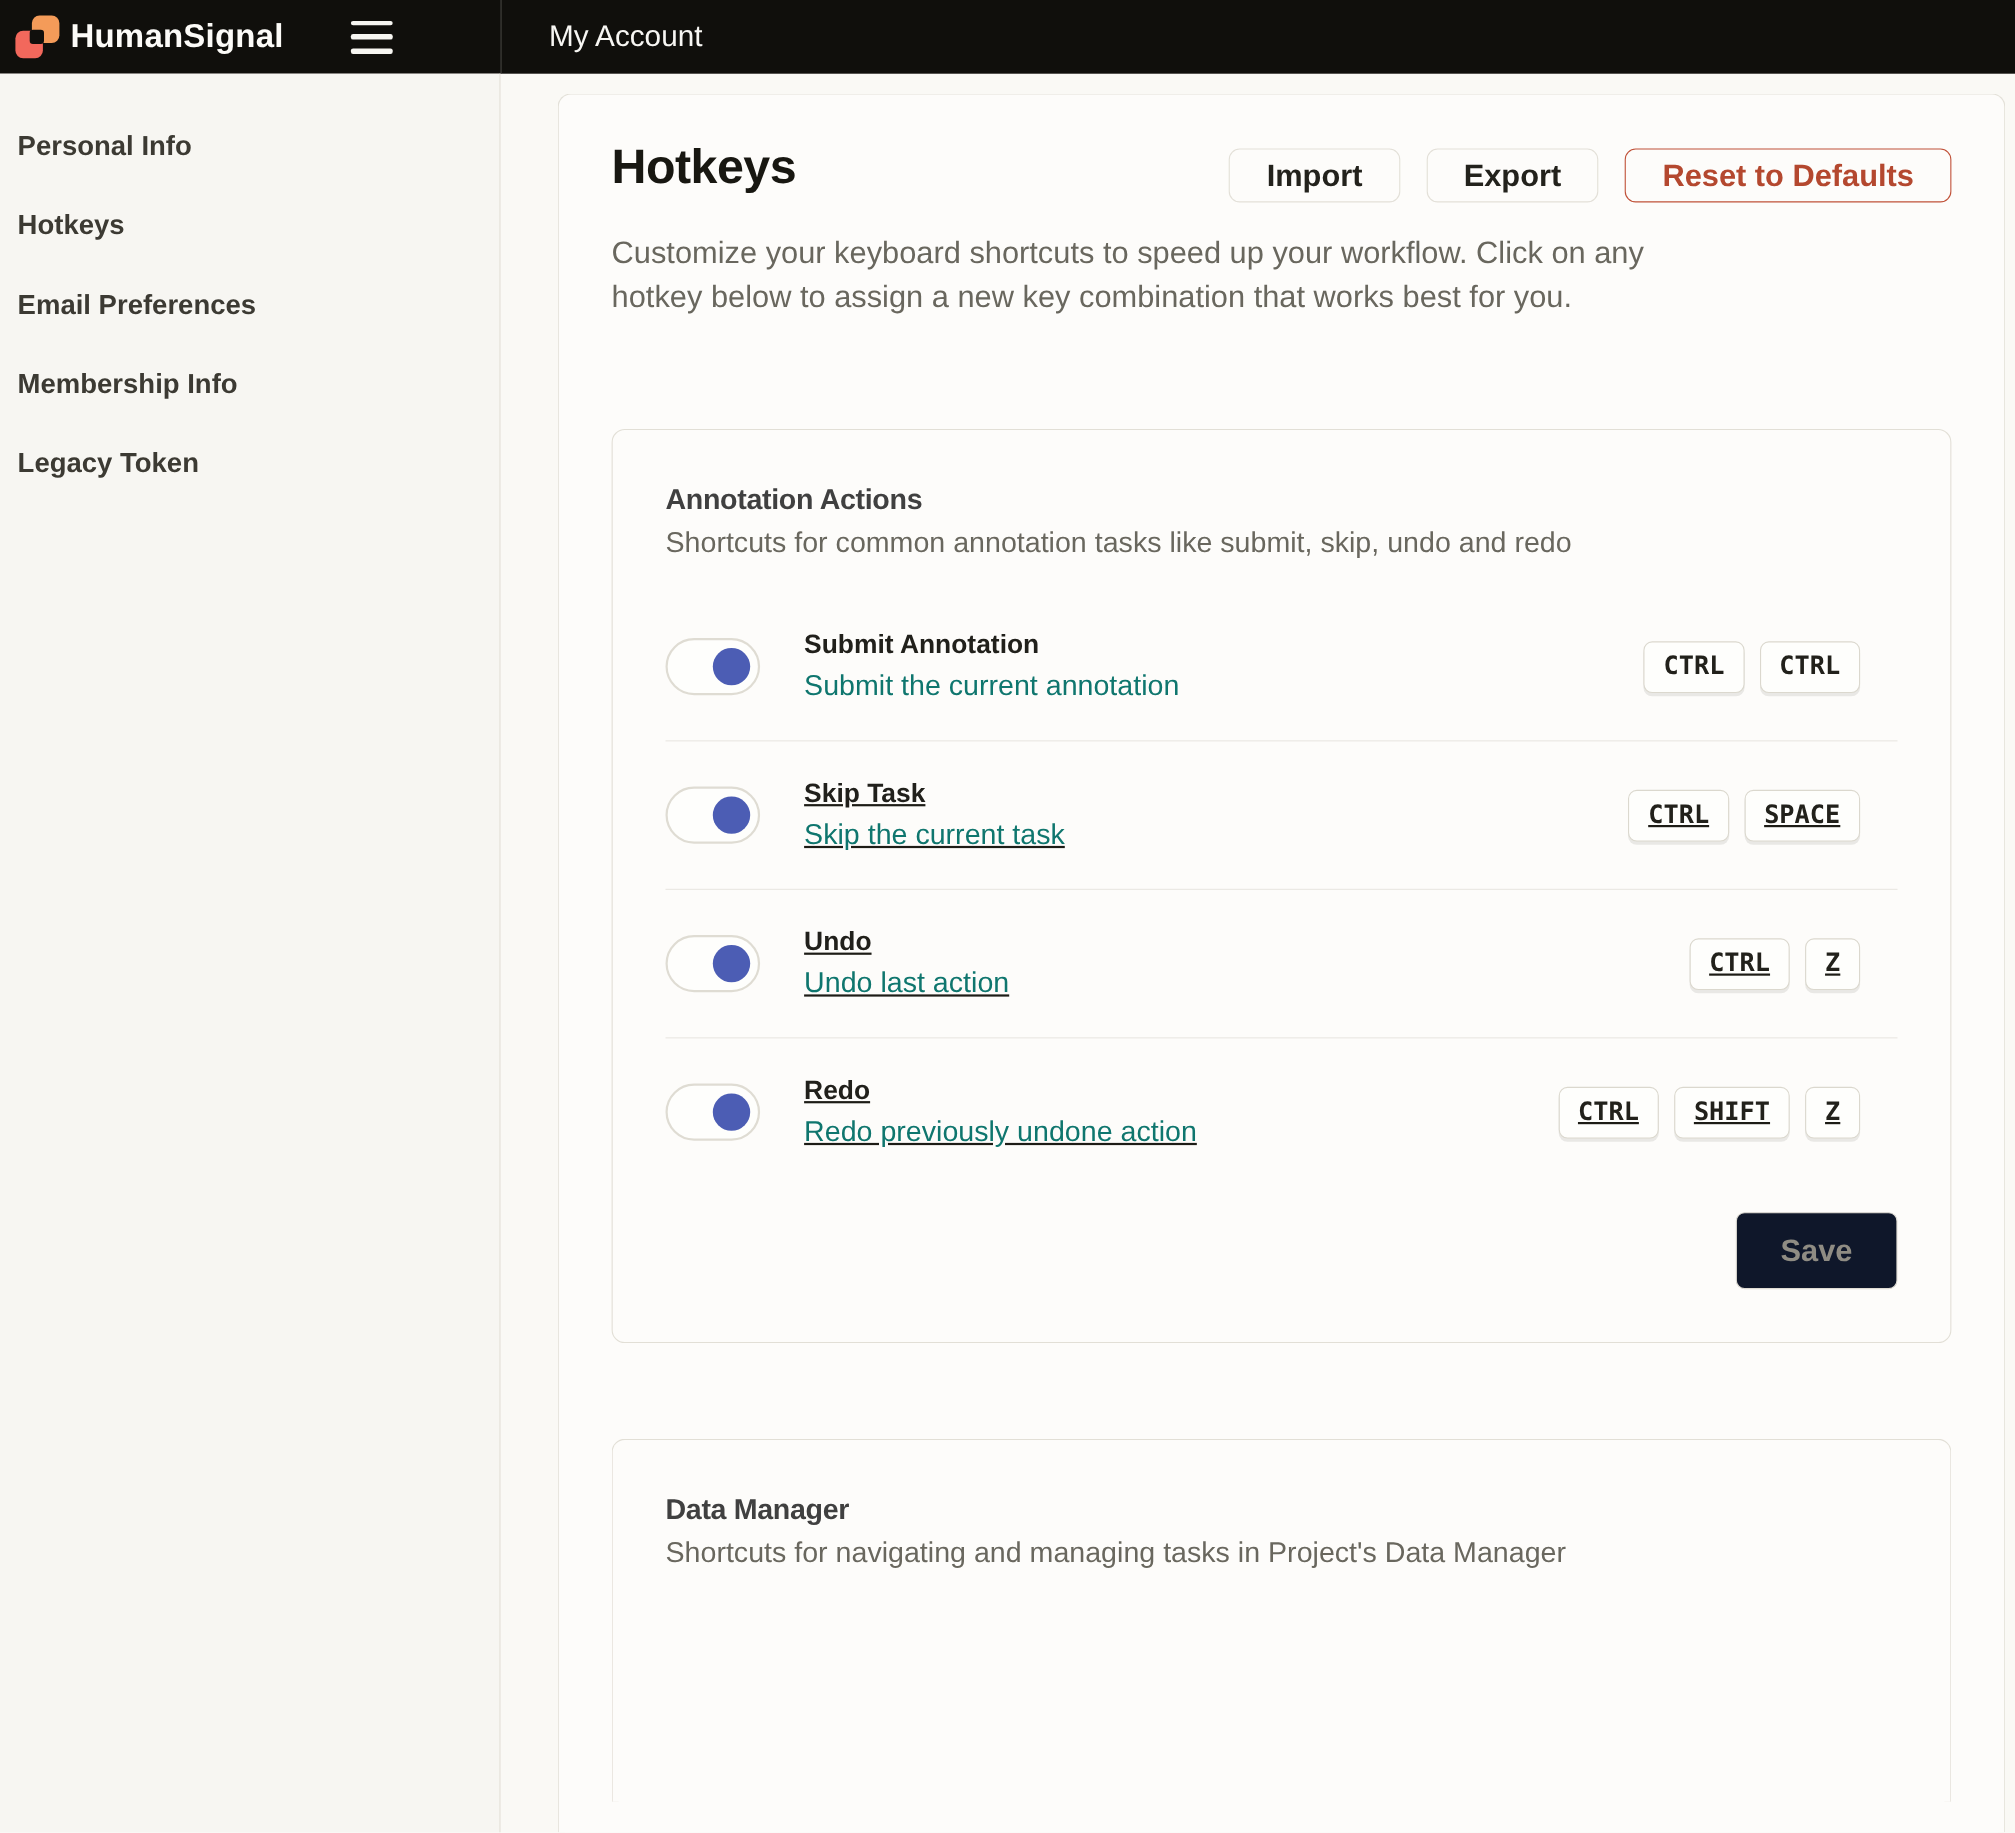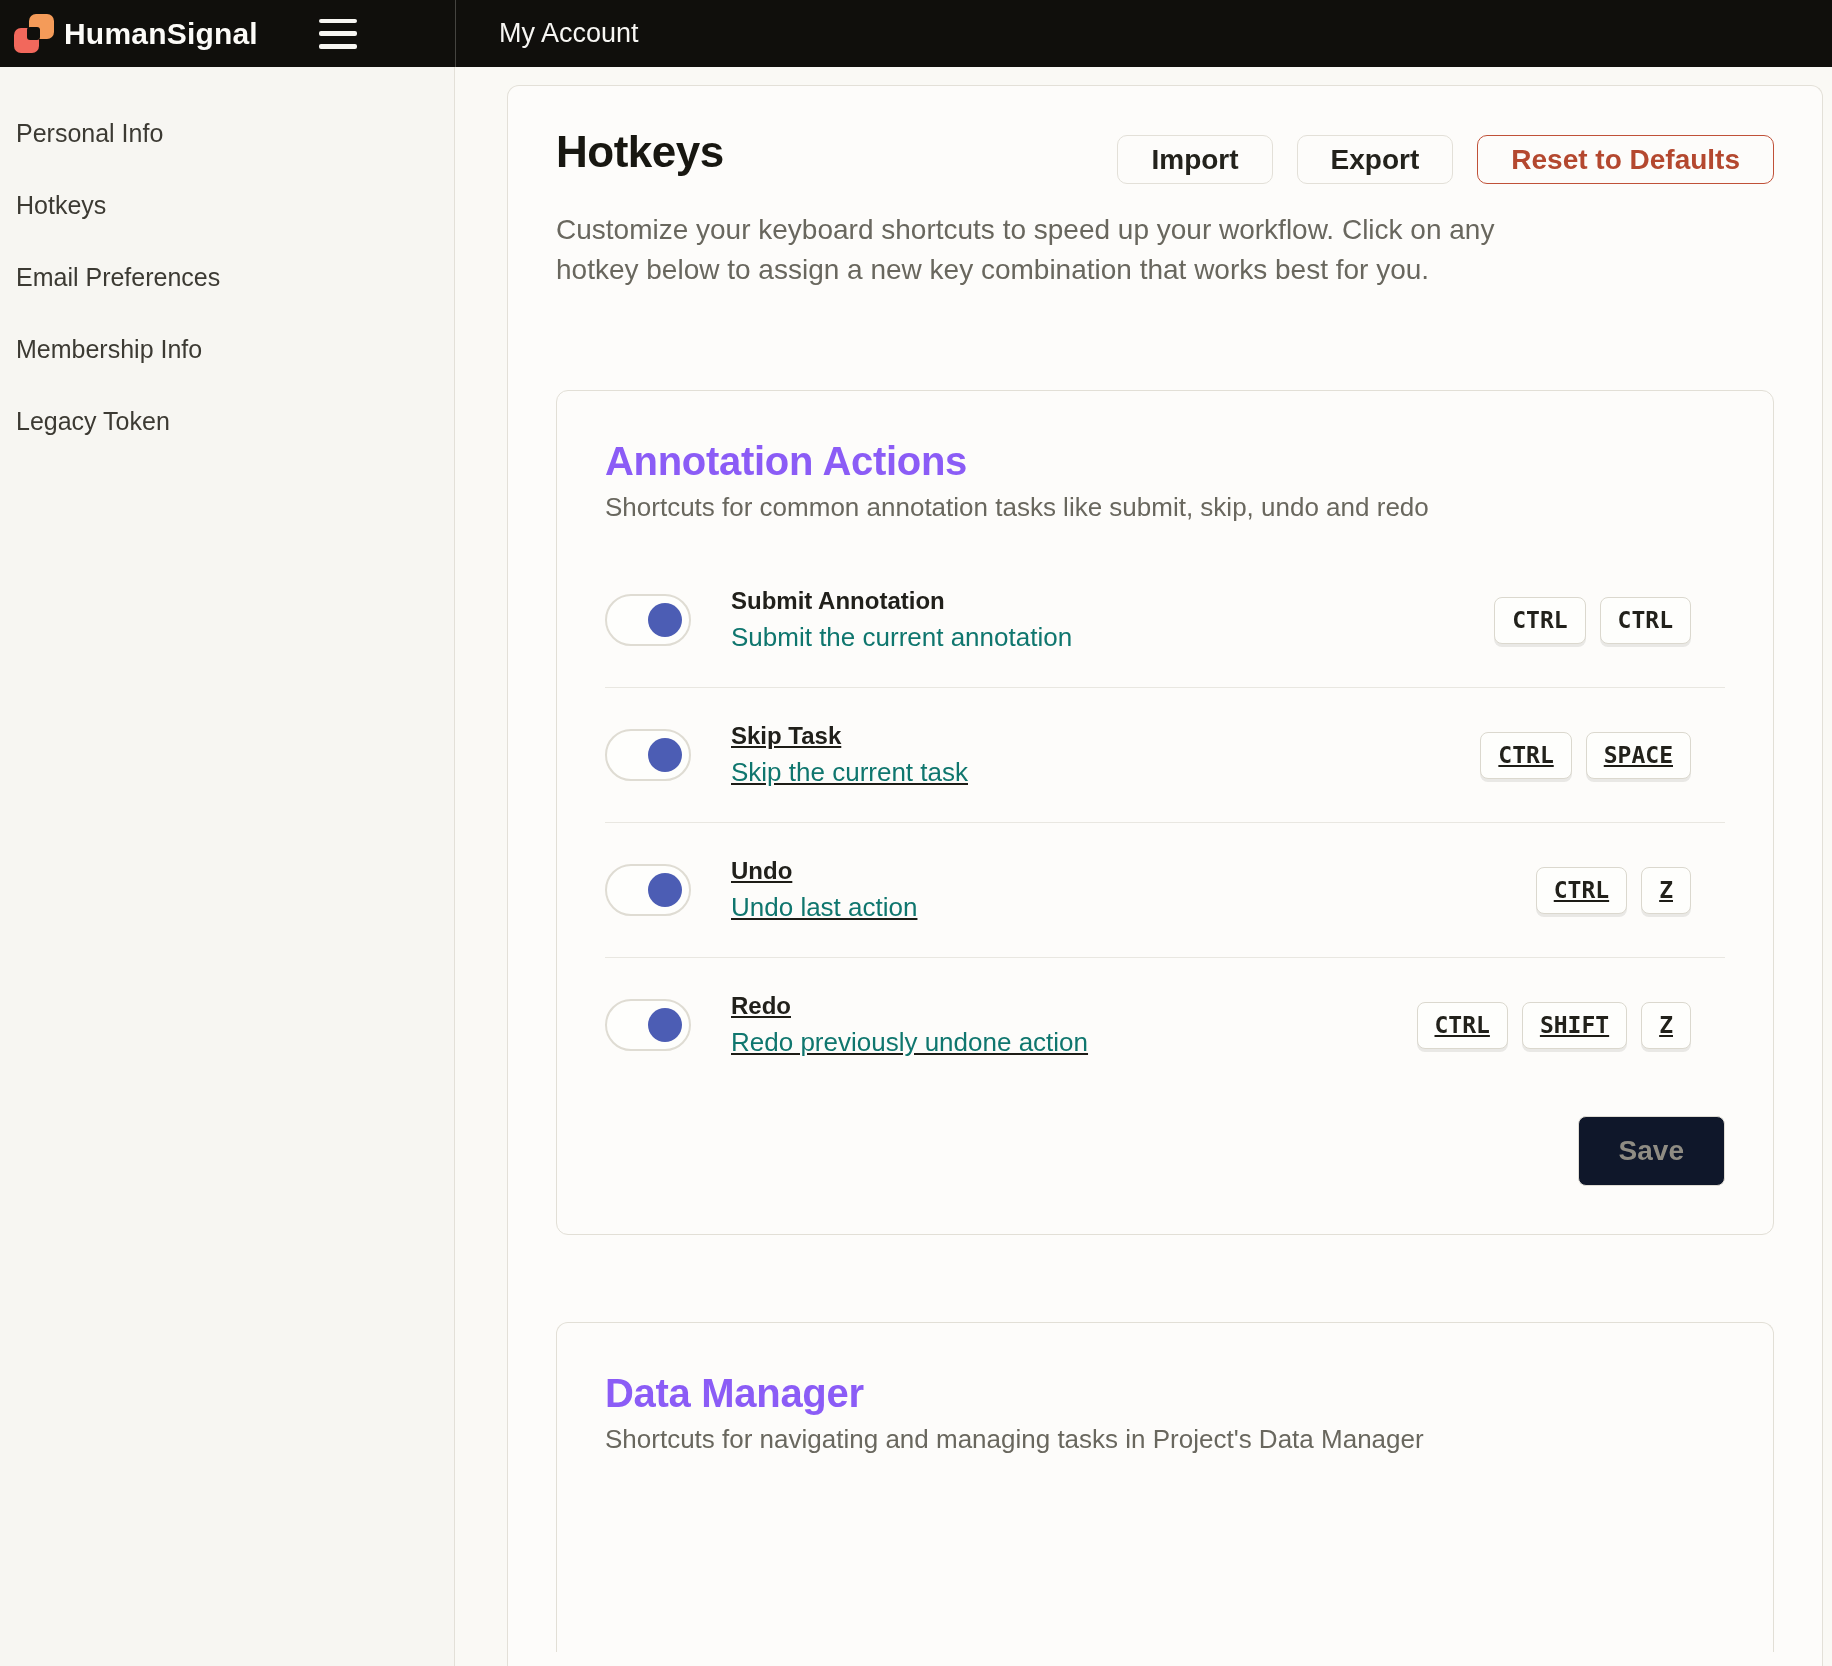--- a/index.html
+++ b/index.html
@@ -27,21 +27,21 @@
   .hamburger span { display:block; height:4.5px; background:#F7F6F2; border-radius:2px; }
   .topbar-right {
     flex:1; border-left:1px solid #454440; display:flex; align-items:center; padding-left:43px;
   }
   .page-title { color:#F7F6F3; font-size:27px; font-weight:500; }
 
   
   .shell { display:flex; height:1599px; }
   .sidebar {
     width:455px; flex:0 0 455px; background:#F7F6F2;
-    border-right:1px solid #E3E0D8; padding-top:30px;
+    border-right:1px solid #E3E0D8; padding-top:30px;font-weight:bold;
   }
   .side-item {
     height:72px; display:flex; align-items:center; padding-left:16px;
     font-size:25px; color:#3C3A33; cursor:pointer;
   }
   .main { flex:1; padding:18px 9px 0 52px; }
 
   
   .outer-card {
     background:#FDFCFA; border:1px solid #E3E0D8; border-bottom:none;
@@ -60,21 +60,21 @@
   }
   .btn-danger { color:#B4482F; border-color:#C05138; }
   .desc { margin-top:26px; font-size:28px; line-height:40px; color:#69675E; max-width:1025px; }
 
   
   .section-card {
     margin-top:100px; border:1px solid #E2DFD6; border-radius:12px;
     background:#FDFCFA; padding:48px;
   }
   .section-card.cut { margin-top:87px; border-bottom:none; border-radius:12px 12px 0 0; min-height:330px; }
-  .h2 { font-size:40px; font-weight:700; color:#8b5cf6; letter-spacing:-0.3px; }
+  .h2 { font-size:26px; font-weight:700; color:#404040; letter-spacing:-0.3px; }
   .section-sub { margin-top:8px; font-size:26px; color:#69675E; }
 
   .rows { margin-top:30px; }
   .hk-row { display:flex; align-items:center; padding:34px 0; }
   .hk-row + .hk-row { border-top:1px solid #E9E7E1;text-decoration:underline; }
 
   .toggle {
     width:86px; height:52px; flex:0 0 86px; border-radius:26px;
     background:#FEFEFC; border:2px solid #DFDCD3; position:relative; cursor:pointer;
   }

